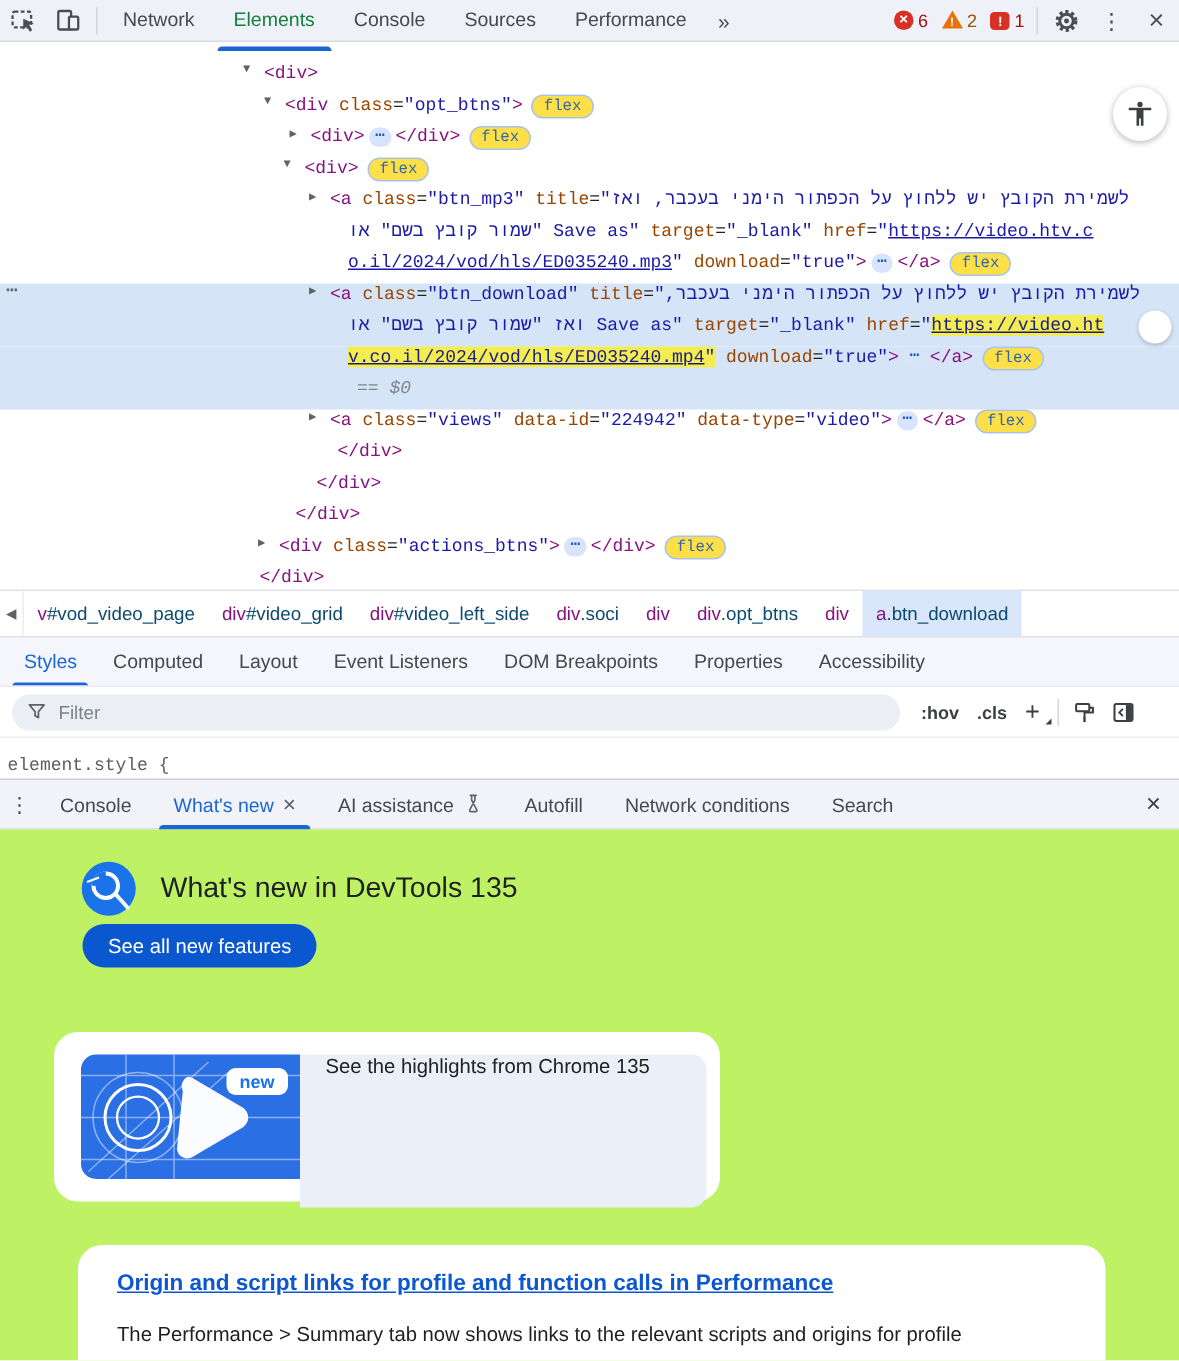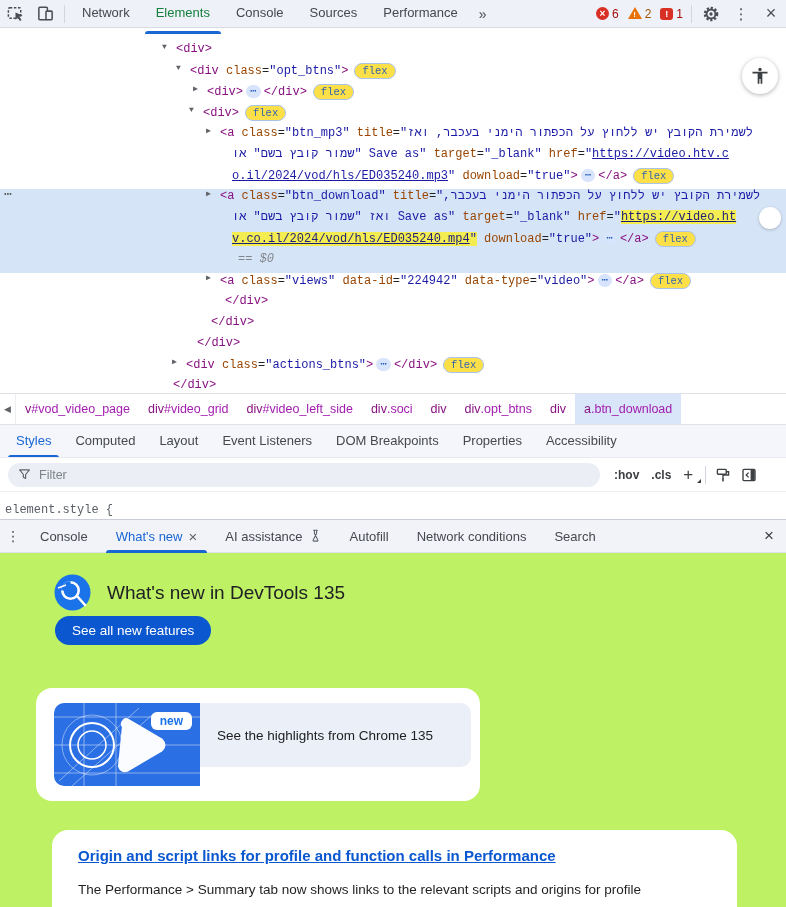--- a/index.html
+++ b/index.html
@@ -62,21 +62,21 @@
     border-radius:50%; background:#fff; box-shadow:0 1px 3px rgba(60,64,67,.3); }
 
   
   #crumbs { position:absolute; top:393px; left:0; right:0; height:31px; background:#fff;
     border-top:1px solid #e0e2e8; display:flex; align-items:stretch; font-size:12.5px; }
   #crumb-left { width:16px; display:flex; align-items:center; justify-content:center;
     color:#5f6368; font-size:9px; cursor:pointer; border-right:1px solid #eceef2; }
   .crumb { display:flex; align-items:center; padding:0 9px; white-space:nowrap; cursor:pointer; }
   .crumb.selected { background:#d9e5f8; }
   .bc-tag { color:#881280; }
-  .bc-id, .bc-cls { color:#a21caf; }
+  .bc-id, .bc-cls { color:#0c4a6e; }
 
   
   #stabs { position:absolute; top:424px; left:0; right:0; height:33px; background:#f4f6fb;
     border-top:1px solid #e0e2e8; display:flex; align-items:center; padding-left:4px; }
   .s-tab { padding:0 12px; height:33px; line-height:32px; font-size:13px; color:#45484d;
     position:relative; cursor:pointer; white-space:nowrap; }
   .s-tab.active { color:#1a66d2; }
   .s-tab.active::after { content:""; position:absolute; left:4px; right:4px; bottom:0;
     height:3px; background:#1a66d2; border-radius:3px 3px 0 0; }
 
@@ -115,22 +115,22 @@
   #wn-title { font-size:19px; color:#202124; font-weight:500; }
   #wn-cta { position:absolute; top:63px; left:55px; height:29px; padding:0 17px; border:none;
     border-radius:15px; background:#0b57d0; color:#fff; font-size:13.5px;
     font-family:"Liberation Sans",sans-serif; cursor:pointer; }
   #card1 { position:absolute; top:135px; left:36px; width:444px; height:113px; background:#fff;
     border-radius:16px; }
   #thumb { position:absolute; top:15px; left:18px; width:146px; height:83px; background:#2b6fe4;
     border-radius:10px 0 0 10px; overflow:hidden; cursor:pointer; }
   #newbadge { position:absolute; top:9px; right:8px; background:#fff; color:#1a73e8;
     font-size:12px; font-weight:bold; border-radius:6px; padding:2px 9px; }
-  #strip { position:absolute; top:15px; left:164px; width:271px; height:64px; background:#ebeff7;
-    border-radius:0 10px 10px 0; display:flex; align-items:center; padding-left:17px; }
+  #strip { position:absolute; top:15px; left:164px; width:271px; height:102px; background:#ebeff7;
+    border-radius:0 10px 10px 0; display:flex; align-items:flex-start; padding-left:17px; }
   #strip-text { font-size:13.5px; color:#202124; }
   #card2 { position:absolute; top:277px; left:52px; width:685px; height:110px; background:#fff;
     border-radius:16px; padding:17px 26px; }
   #art-link { font-size:15px; font-weight:bold; color:#0b57d0; text-decoration:underline;
     cursor:pointer; display:inline-block; }
   #art-body { margin-top:17px; font-size:13.5px; color:#1f1f1f; }
   svg { display:block; }
 </style>
 </head>
 <body>

